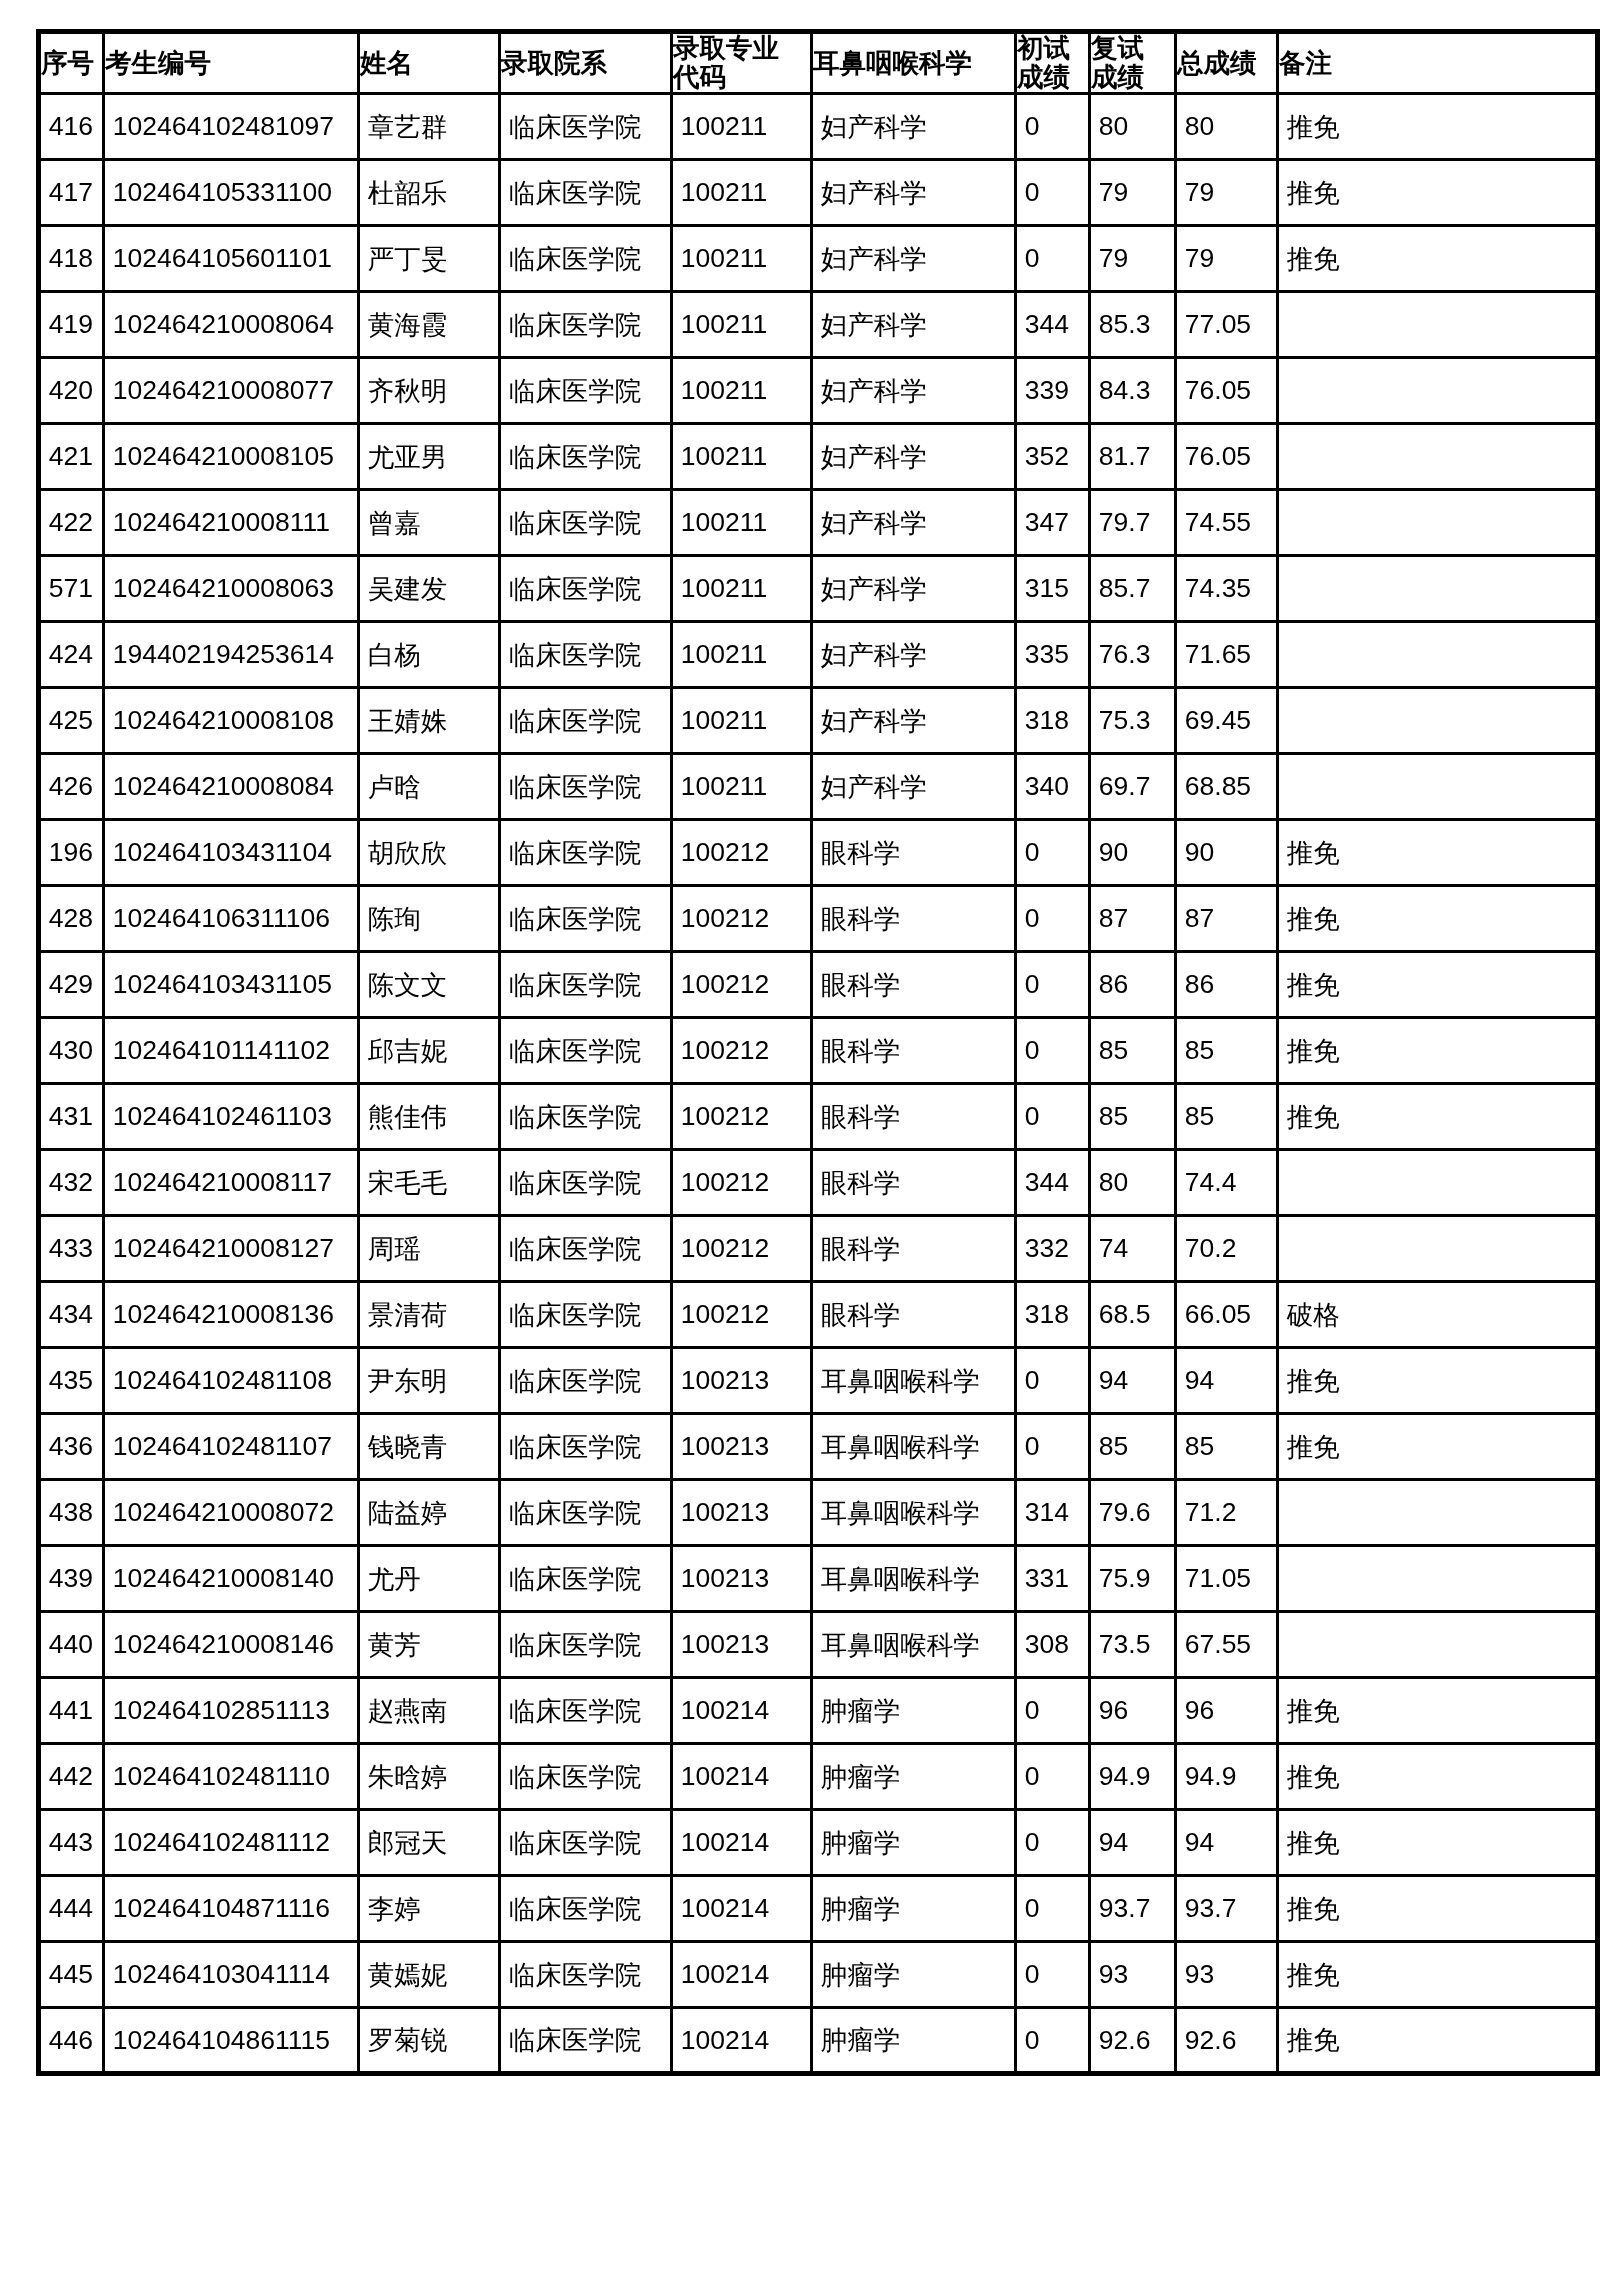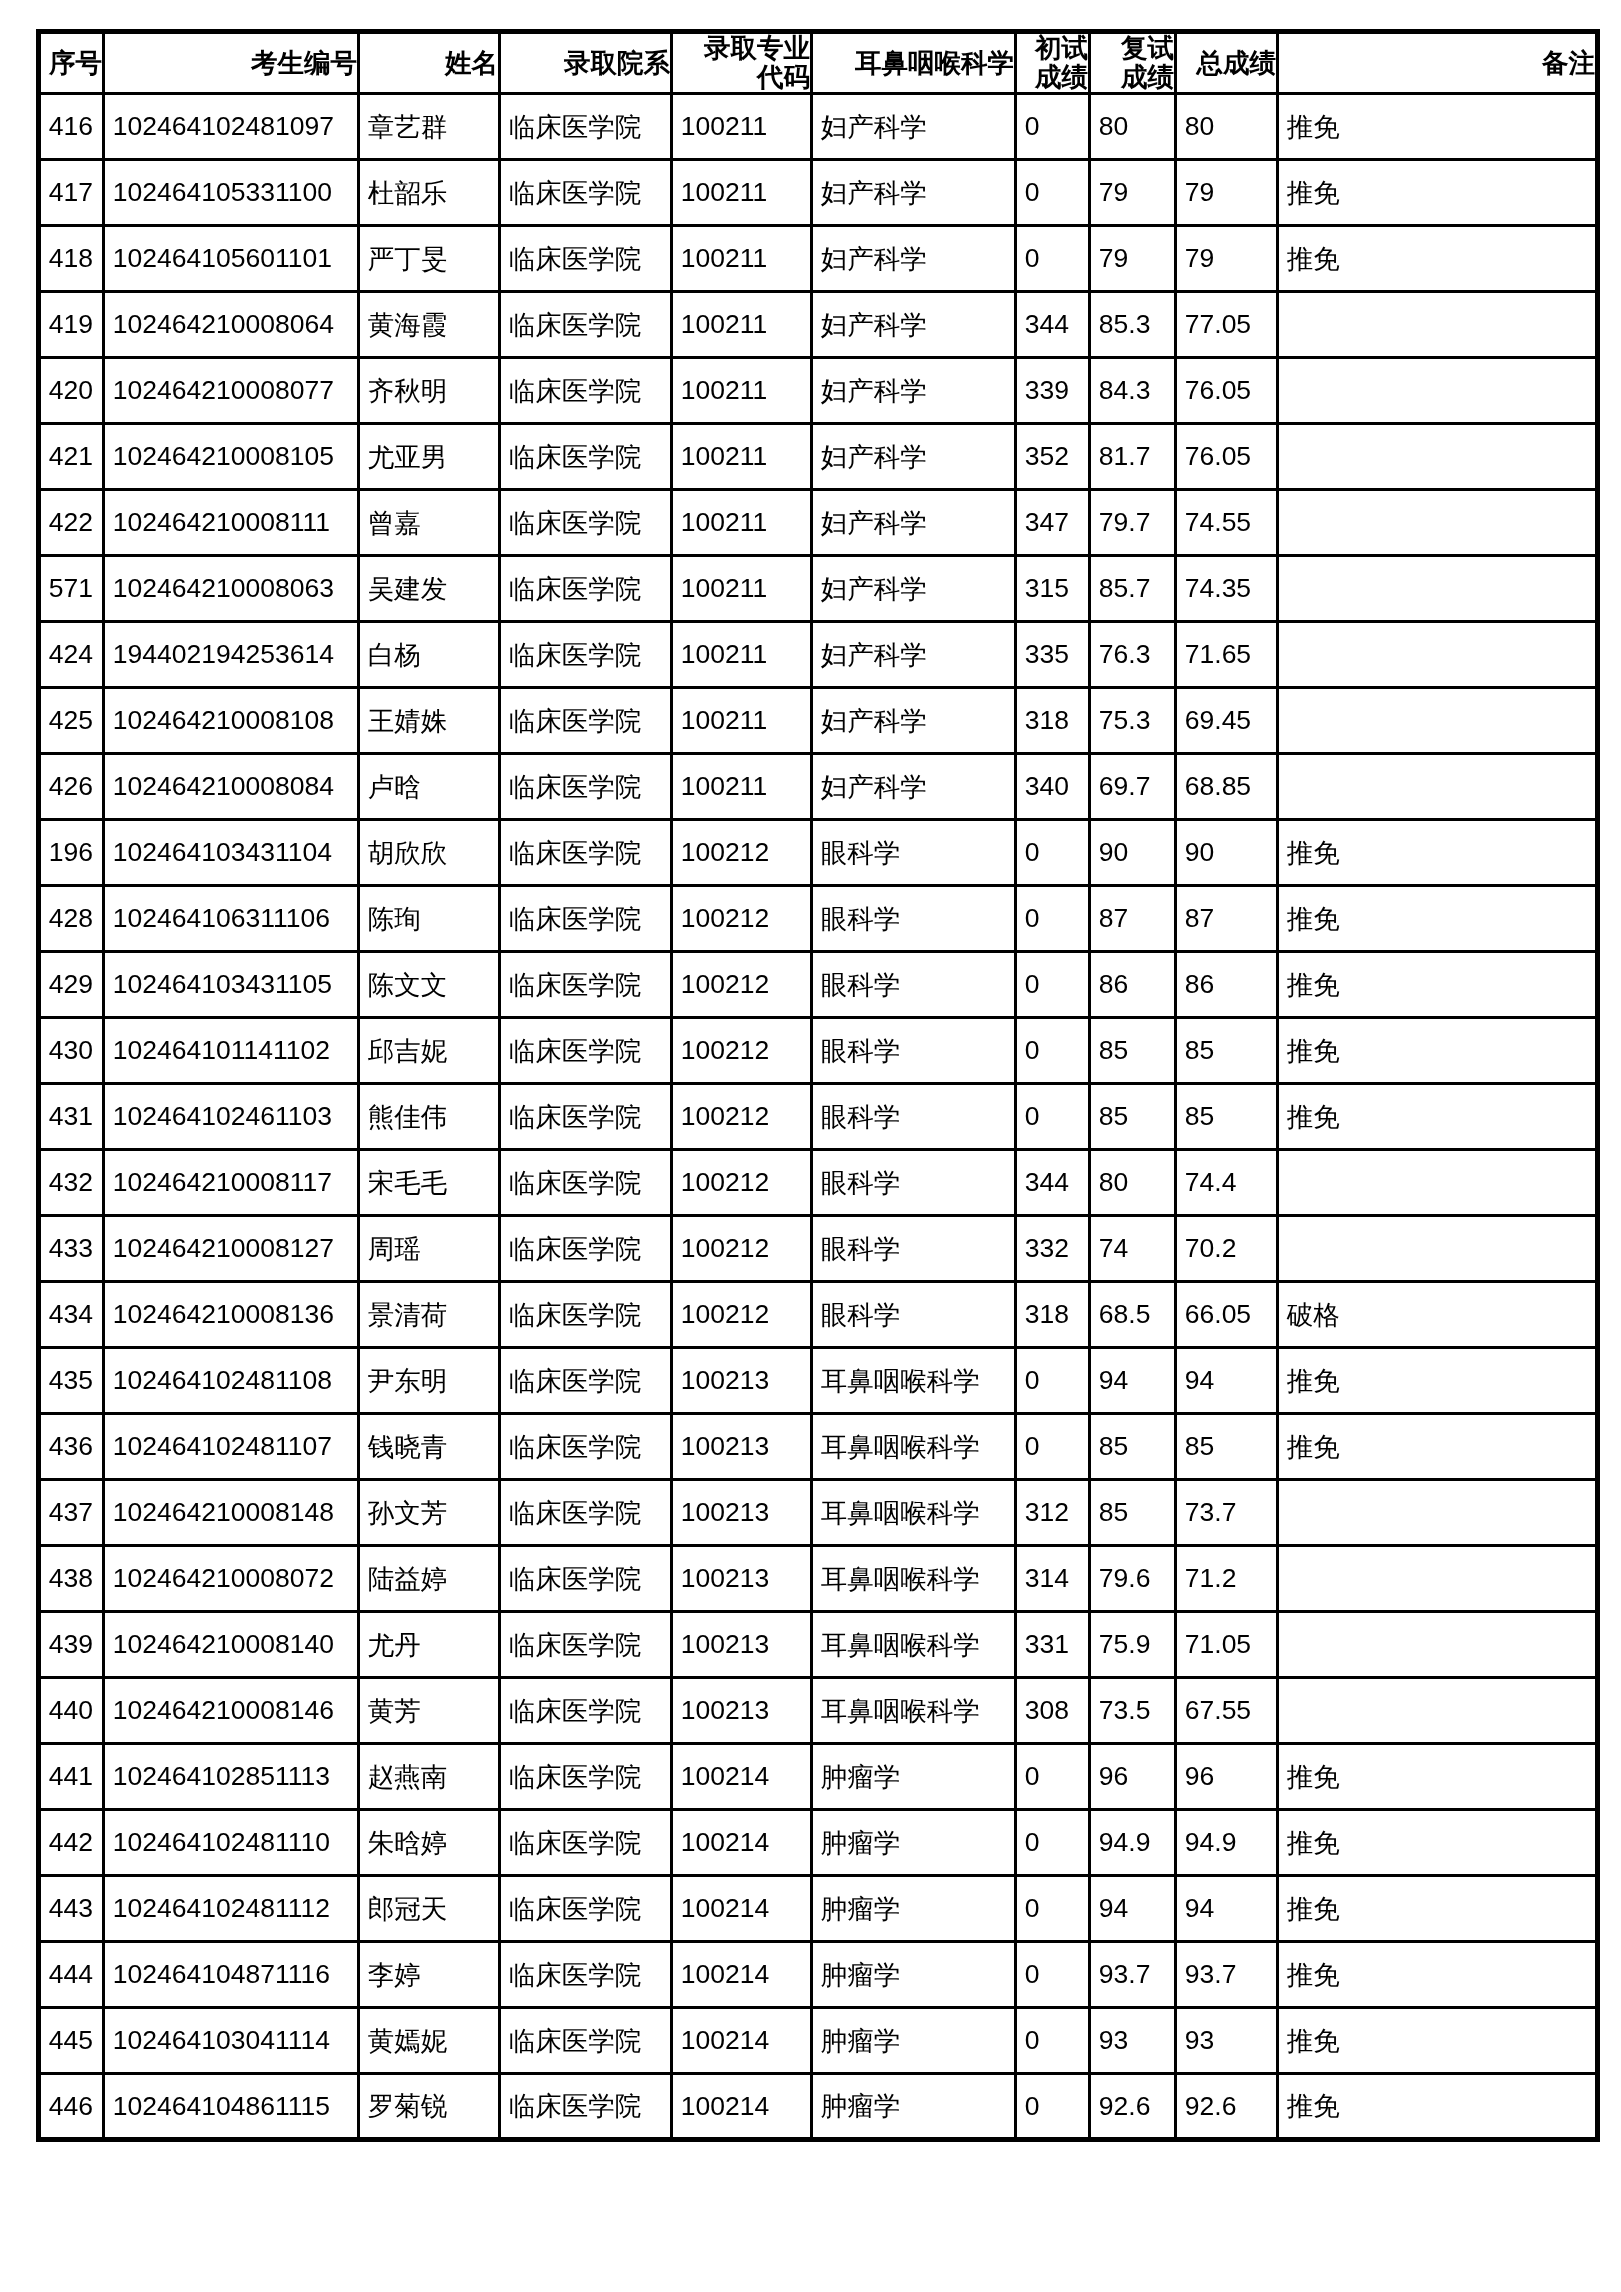--- a/index.html
+++ b/index.html
@@ -25,21 +25,21 @@
   th, td {
     border: 3.9px solid #000000;
     color: #000000;
     font-size: 26.5px;
     overflow: hidden;
   }
   thead tr { height: 55px; }
   tbody tr { height: 66px; }
   th {
     font-weight: bold;
-    text-align: right;
+    text-align: left;
     vertical-align: middle;
     padding: 0;
     white-space: pre-line;
     line-height: 1.1;
   }
   td {
     text-align: left;
     vertical-align: middle;
     padding: 0 2px 0 7.8px;
     white-space: nowrap;
@@ -335,32 +335,20 @@
         <td>钱晓青</td>
         <td>临床医学院</td>
         <td>100213</td>
         <td>耳鼻咽喉科学</td>
         <td>0</td>
         <td>85</td>
         <td>85</td>
         <td>推免</td>
       </tr>
       <tr>
-        <td>437</td>
-        <td>102464210008148</td>
-        <td>孙文芳</td>
-        <td>临床医学院</td>
-        <td>100213</td>
-        <td>耳鼻咽喉科学</td>
-        <td>312</td>
-        <td>85</td>
-        <td>73.7</td>
-        <td></td>
-      </tr>
-      <tr>
         <td>438</td>
         <td>102464210008072</td>
         <td>陆益婷</td>
         <td>临床医学院</td>
         <td>100213</td>
         <td>耳鼻咽喉科学</td>
         <td>314</td>
         <td>79.6</td>
         <td>71.2</td>
         <td></td>

